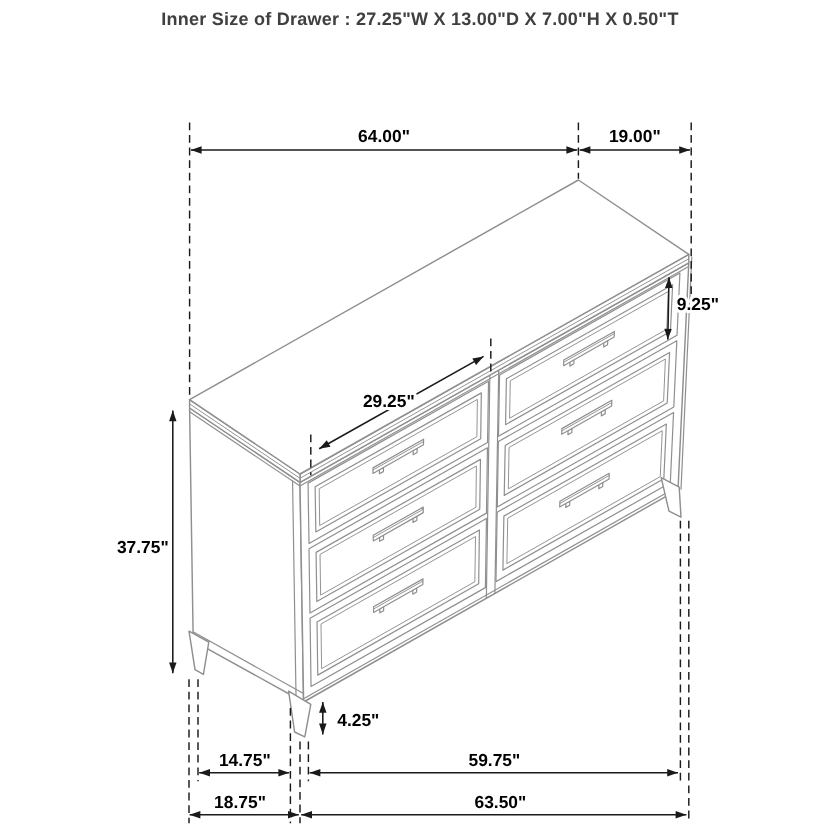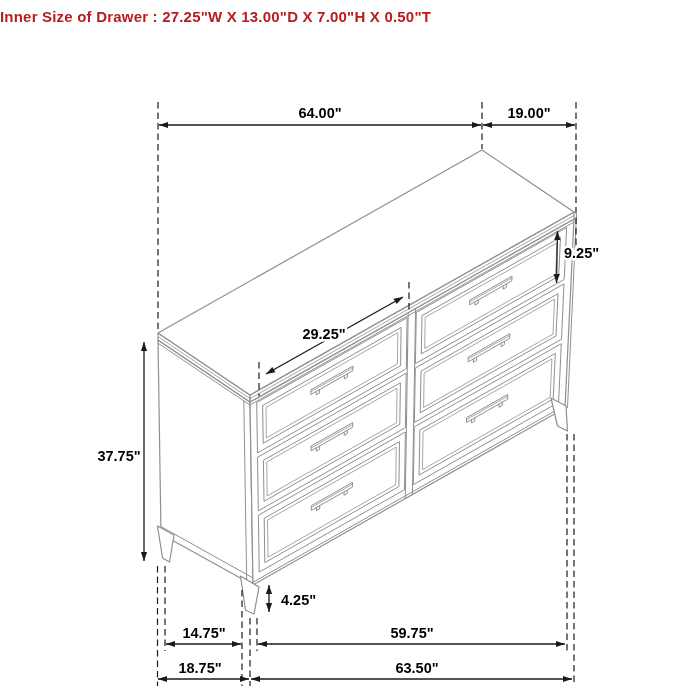--- a/index.html
+++ b/index.html
@@ -1,19 +1,19 @@
 <!DOCTYPE html>
 <html style="--furn: #8f8f8f; --dim: #1a1a1a;"><head>
 <meta charset="utf-8">
 <style>
   html,body{margin:0;padding:0;background:#fff;}
   .canvas{position:relative;width:700px;height:700px;background:#fff;overflow:hidden;
           font-family:"Liberation Sans",sans-serif;}
-  .title{position:absolute;top:8px;left:0;width:700px;text-align:left;
-         font:bold 15px "Liberation Sans",sans-serif;color:#b91c1c;letter-spacing:.2px;}
+  .title{position:absolute;top:8px;left:0;width:700px;text-align:center;
+         font:bold 15px "Liberation Sans",sans-serif;color:#404040;letter-spacing:.2px;}
   svg{position:absolute;top:0;left:0;}
   .fl  {fill:#ffffff;stroke:var(--furn,#8f8f8f);stroke-width:1.2;stroke-linejoin:round;}
   .fl2 {fill:none;stroke:var(--furn,#8f8f8f);stroke-width:1;stroke-linejoin:round;}
   .fl3 {fill:none;stroke:var(--furn,#8f8f8f);stroke-width:.8;stroke-linejoin:round;}
   .hn  {fill:#ffffff;stroke:var(--furn,#8a8a8a);stroke-width:1;stroke-linejoin:round;}
   .dimline{stroke:var(--dim,#1a1a1a);stroke-width:1.3;fill:none;}
   .dash{stroke:var(--dim,#2a2a2a);stroke-width:1.2;fill:none;stroke-dasharray:6.5 4;}
   .ah{fill:var(--dim,#1a1a1a);stroke:none;}
   .dim{font:bold 14.5px "Liberation Sans",sans-serif;fill:#000;
        stroke:#fff;stroke-width:5px;paint-order:stroke;stroke-linejoin:round;}

